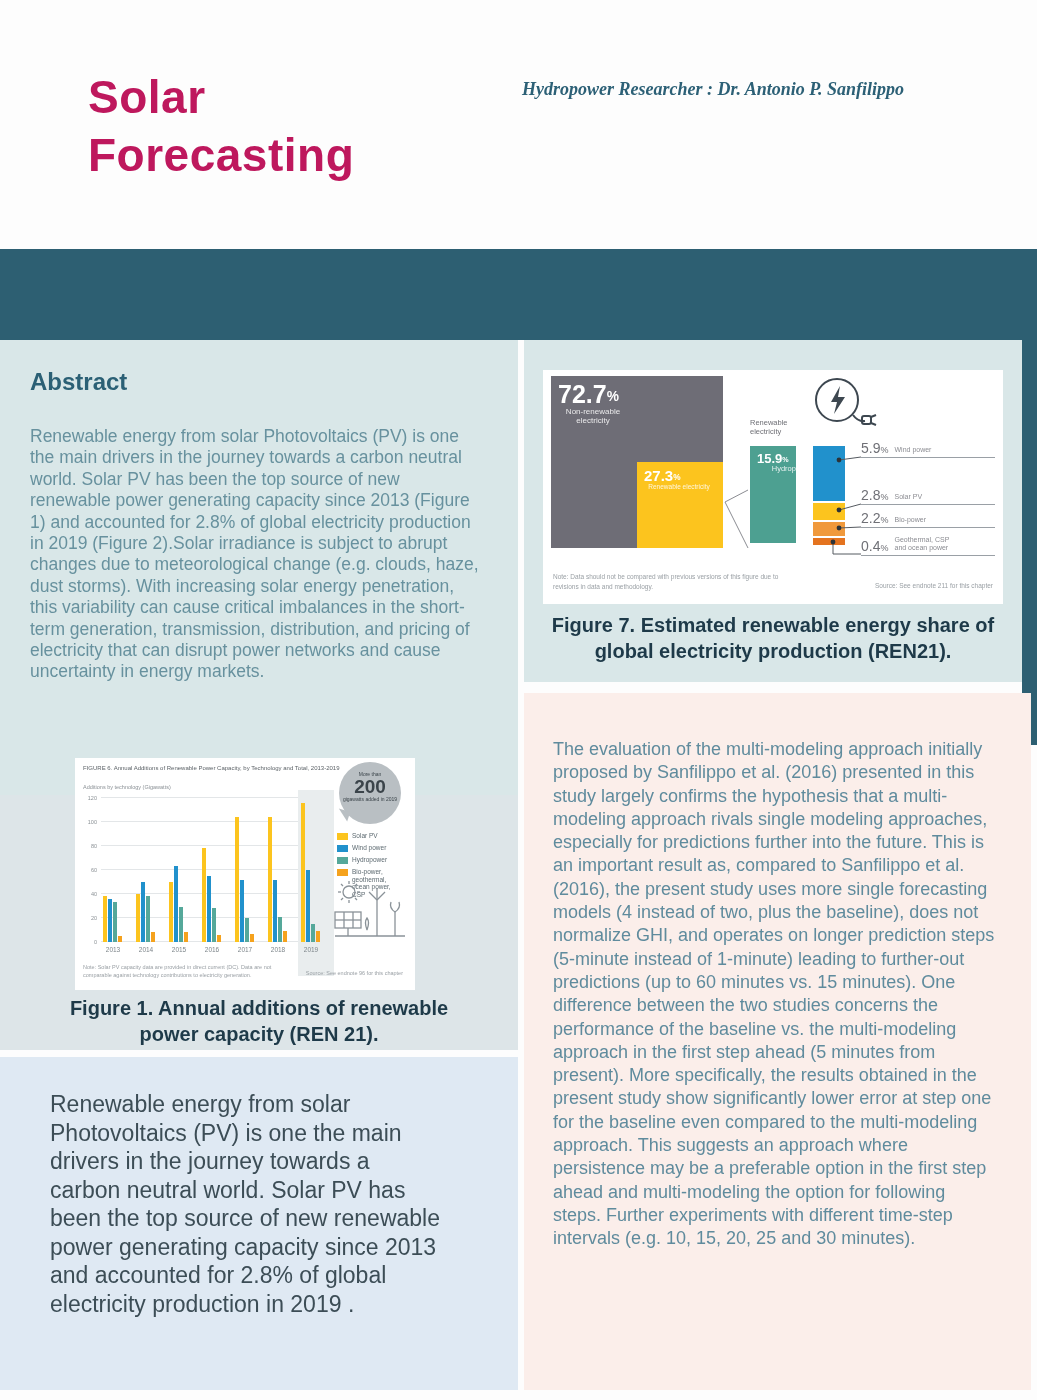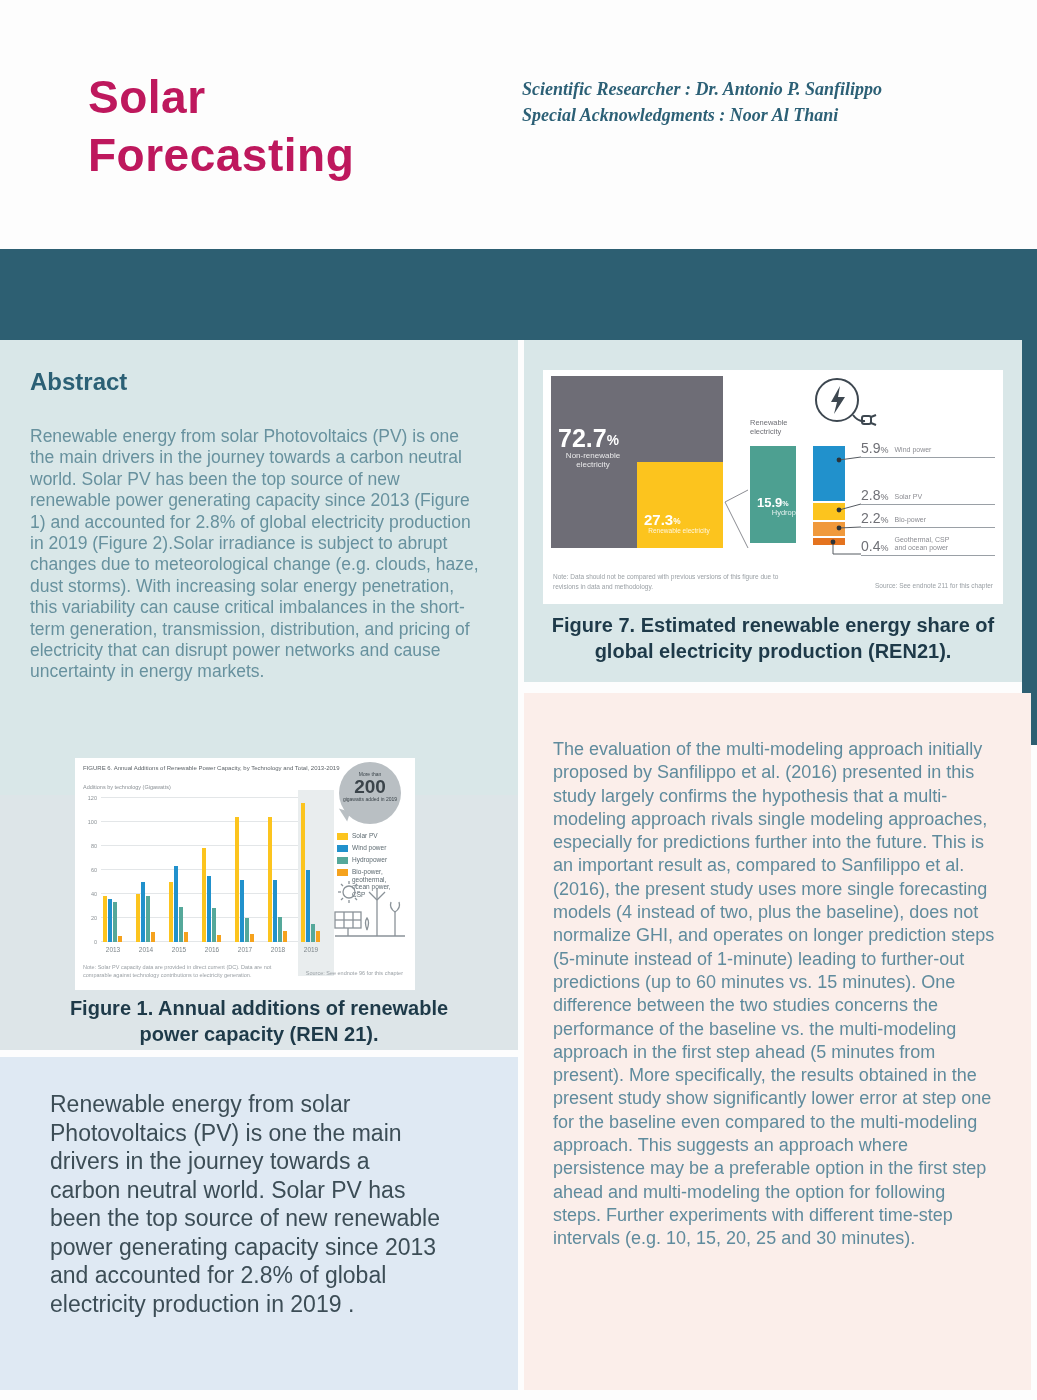--- a/index.html
+++ b/index.html
@@ -37,21 +37,21 @@
   .cap1{left:40px;top:995px;width:438px;}
   .cap2{left:544px;top:612px;width:458px;}
 
   
   .card{background:#ffffff;}
   .card-f1{left:75px;top:758px;width:340px;height:232px;}
   .card-f2{left:543px;top:370px;width:460px;height:234px;}
 
   
   .f2box{position:absolute;color:#fff;}
-  .f2num{font-weight:bold;line-height:1;margin-top:44px;}
+  .f2num{font-weight:bold;line-height:1;}
   .f2num .sign{font-size:55%;vertical-align:18%;}
   .f2sub{line-height:1.15;opacity:.85;text-align:center;}
   .f2collabel{position:absolute;left:207px;top:48px;width:60px;font-size:7.5px;line-height:1.2;color:#6f7076;}
   .bd-row{position:absolute;left:318px;width:134px;border-bottom:1px solid #9aa0a6;
           display:flex;align-items:flex-end;gap:6px;padding-bottom:2px;box-sizing:border-box;}
   .bd-pct{font-size:14px;color:#6f7076;line-height:1;}
   .bd-pct .sign{font-size:9px;}
   .bd-label{font-size:7px;line-height:1.15;color:#8b8c92;padding-bottom:1px;}
   .f2note{position:absolute;left:10px;top:202px;width:230px;font-size:6.5px;line-height:1.5;color:#9aa0a5;}
   .f2src{position:absolute;right:10px;top:212px;font-size:6.5px;color:#9aa0a5;}
@@ -83,22 +83,21 @@
 </head>
 <body>
 
 <div class="page">
 
   <div class="abs title">
     <div>Solar</div>
     <div>Forecasting</div>
   </div>
   <div class="abs credits" id="credits">
-      <div class="credit-sm">Scientific Researcher : Dr. Antonio P. Sanfilippo</div>
-      <div class="credit-sm">Special Acknowledgments : Noor Al Thani</div>
+      <div class="credit-sm">Hydropower Researcher : Dr. Antonio P. Sanfilippo</div>
     </div>
 
   <div class="abs band"></div>
   <div class="abs strip"></div>
   <div class="abs panel-abstract"></div>
   <div class="abs panel-fig1"></div>
   <div class="abs panel-quote"></div>
   <div class="abs panel-fig2"></div>
   <div class="abs panel-disc"></div>
 

